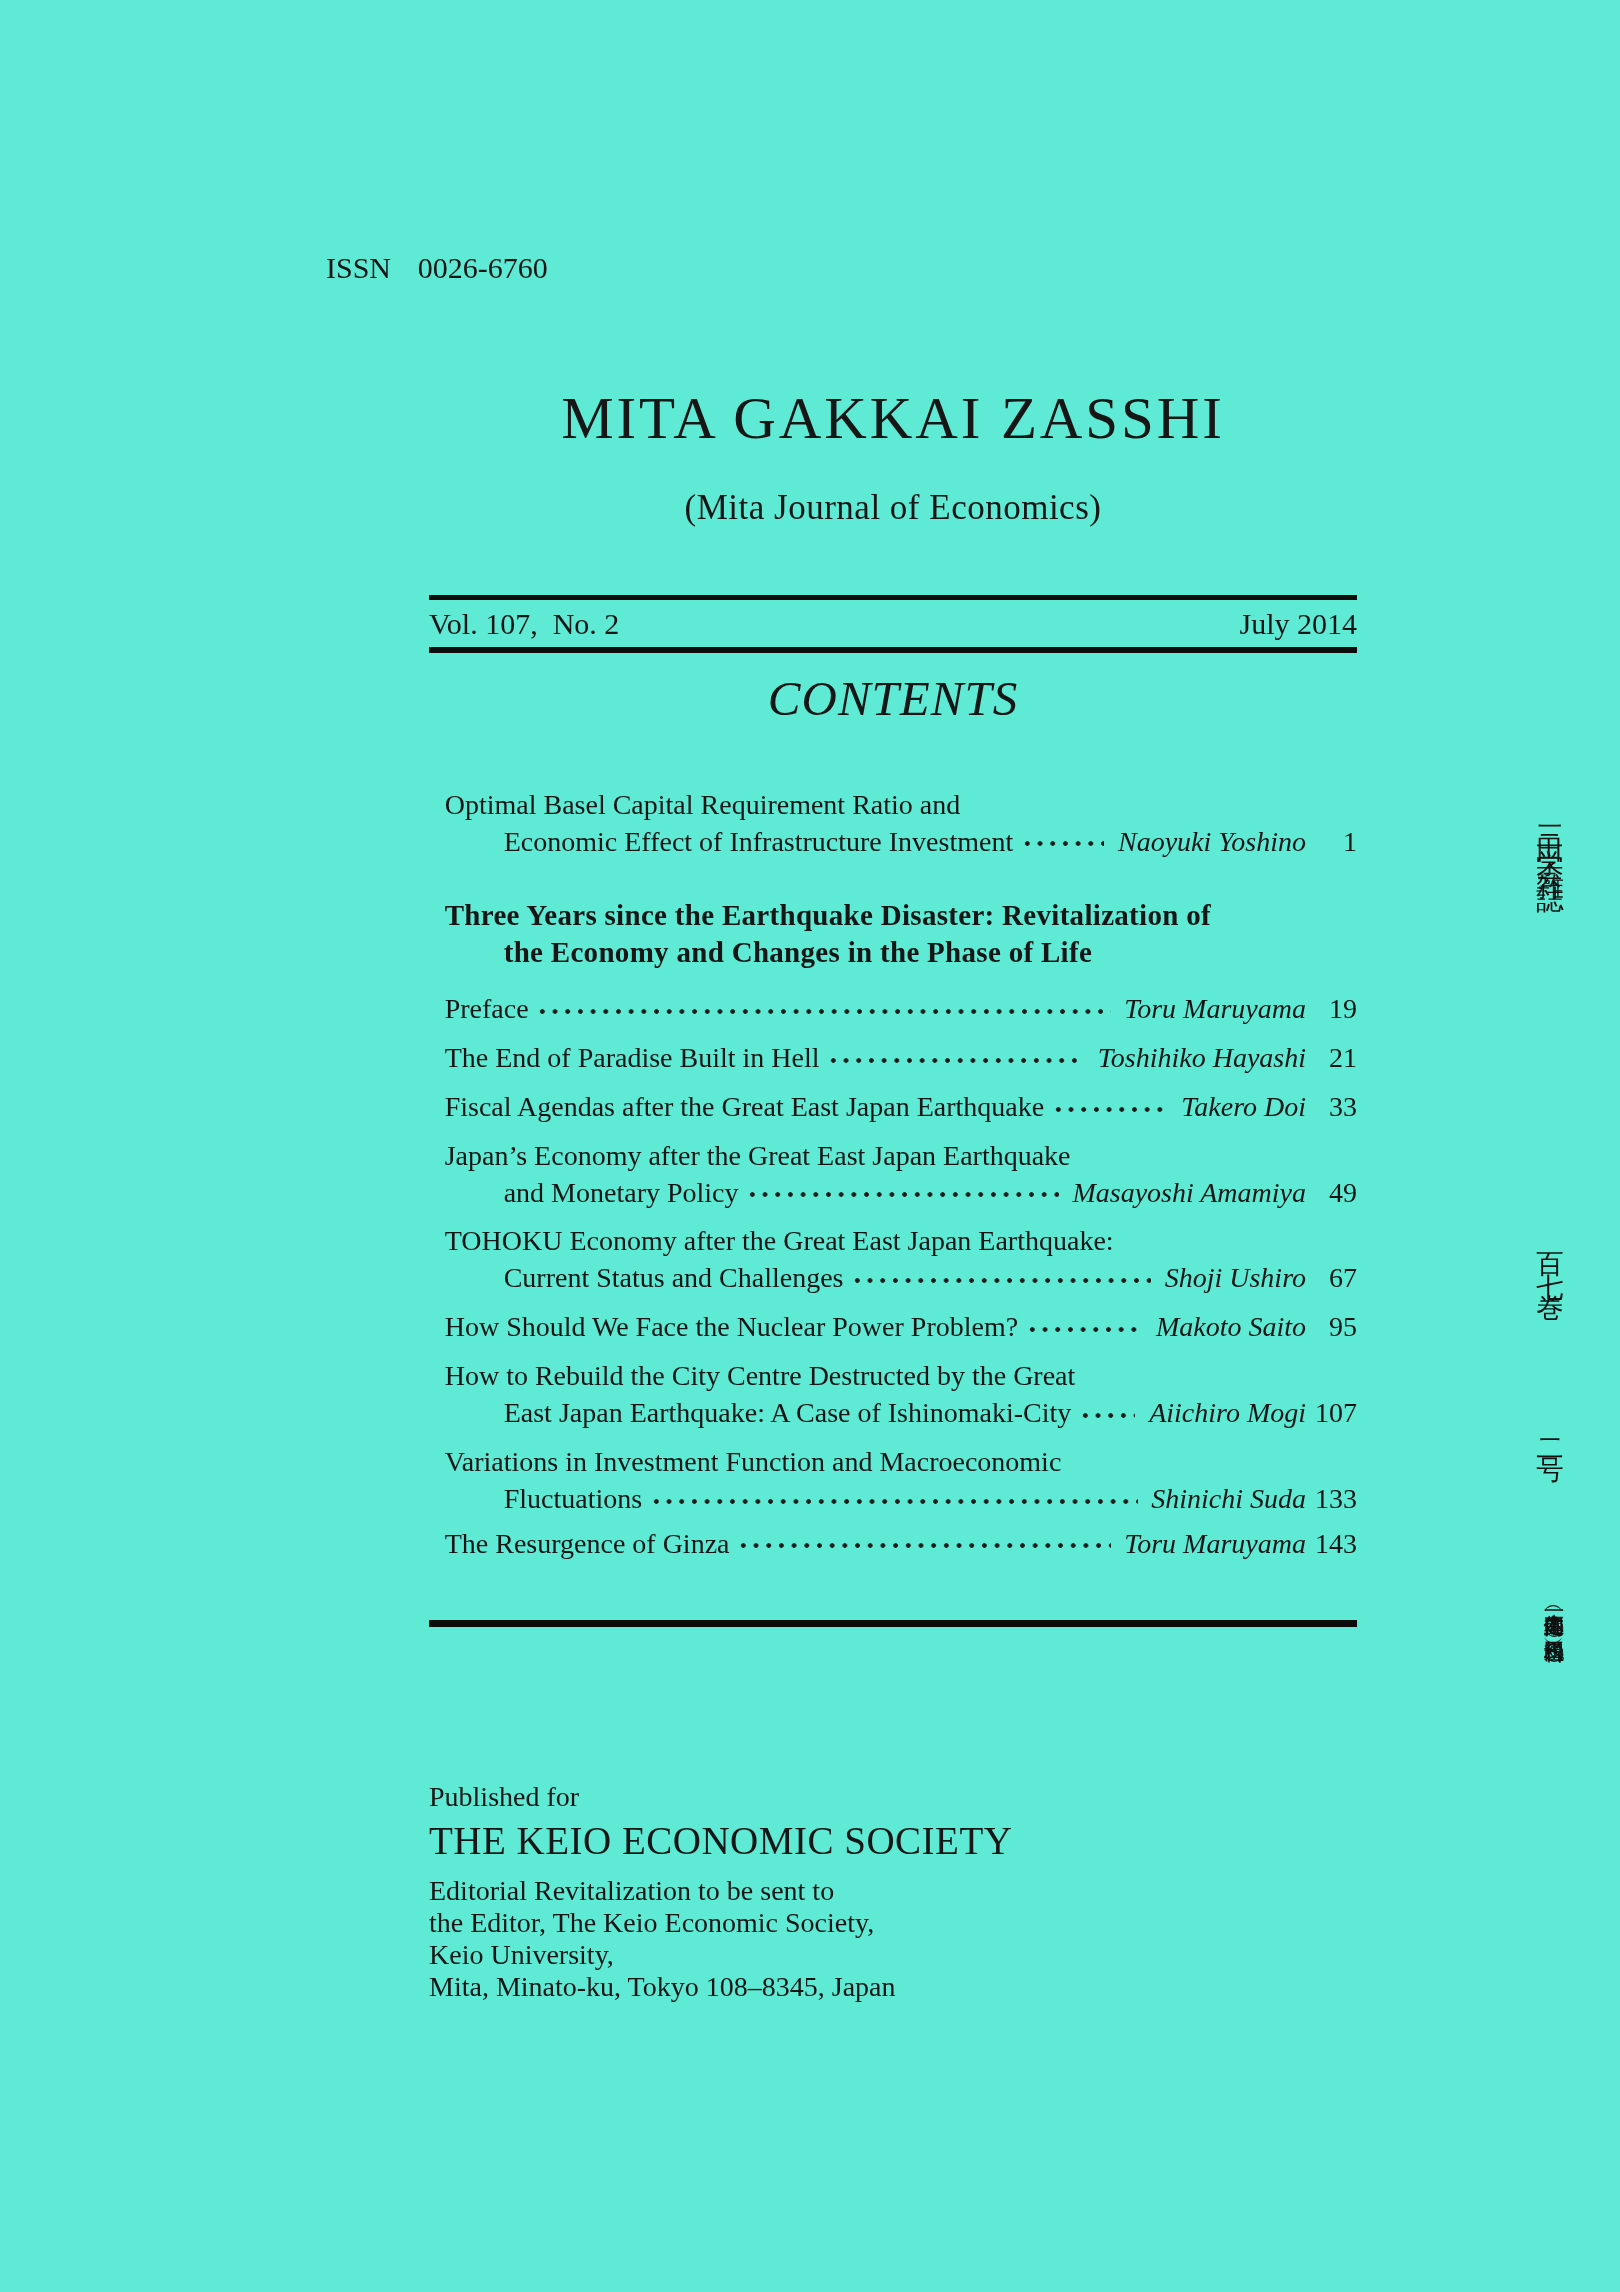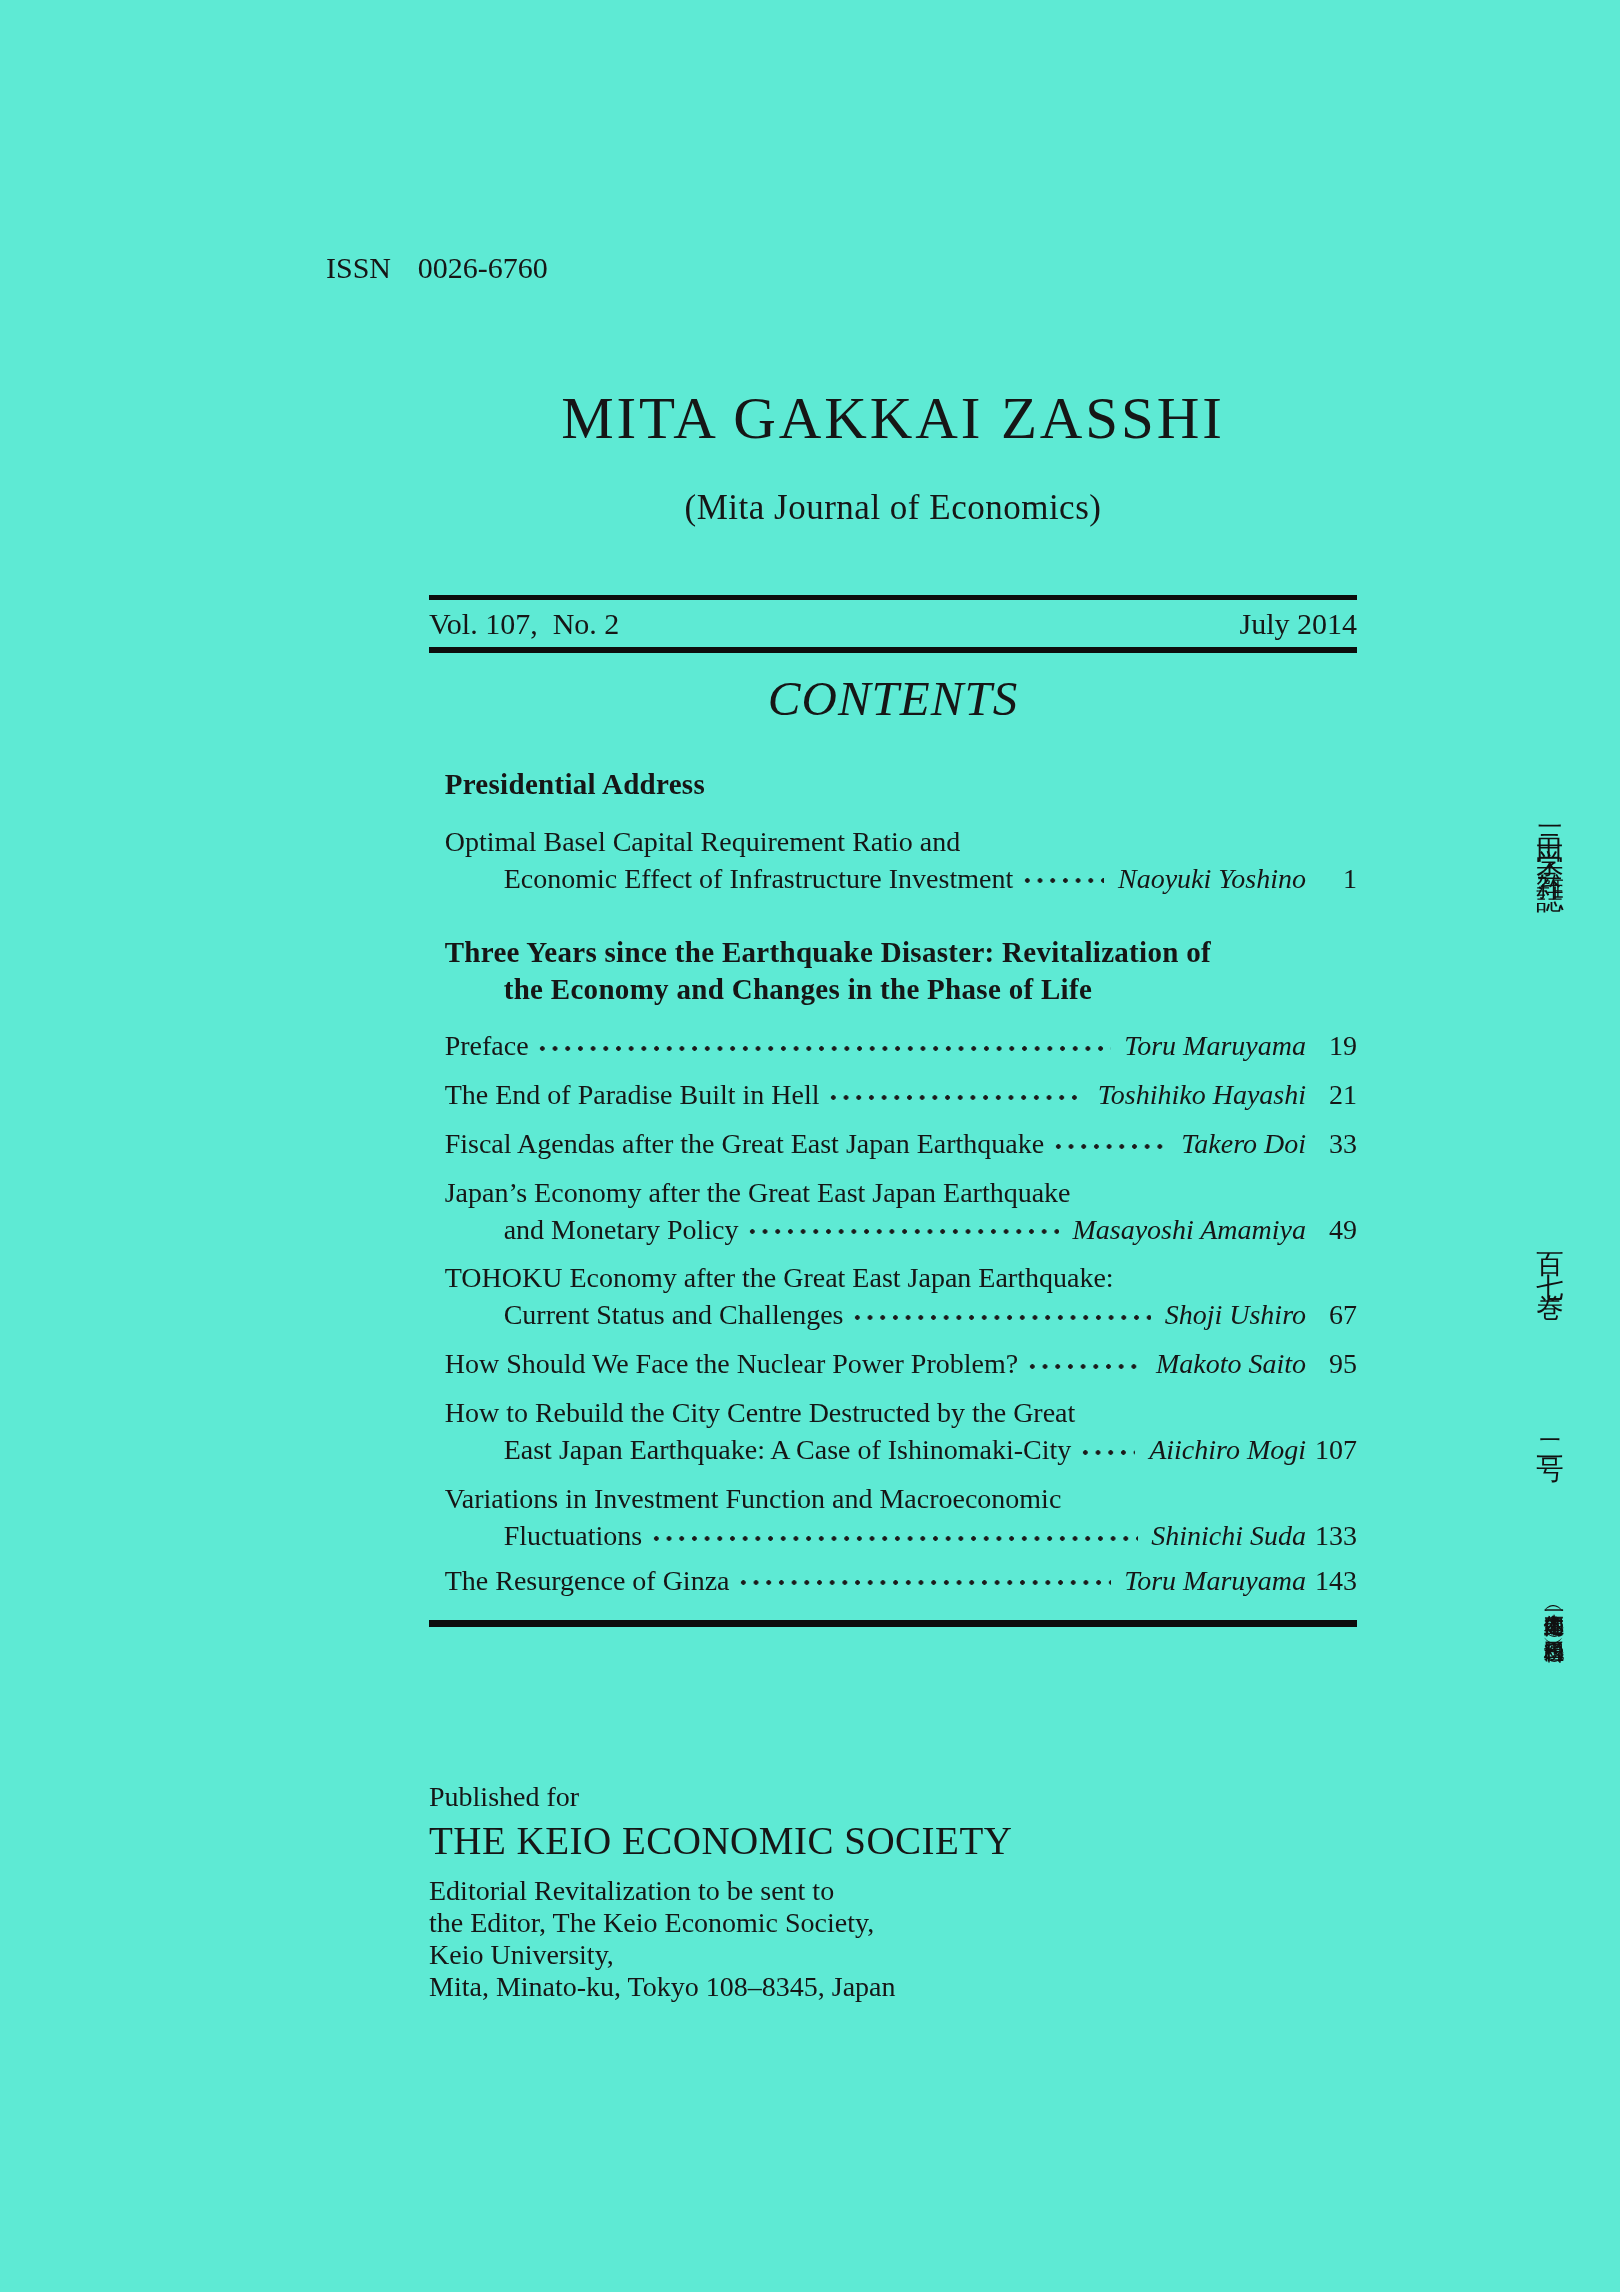--- a/index.html
+++ b/index.html
@@ -148,21 +148,20 @@
     <div class="vol-line">
       <span class="vol">Vol. 107,  No. 2</span>
       <span class="date">July 2014</span>
     </div>
     <div class="rule rule-mid"></div>
 
     <div class="contents-heading">CONTENTS</div>
 
     <div class="toc">
 
-      <div class="section-head">Presidential Address</div>
 
       <div class="entry gap-20">
         <div>Optimal Basel Capital Requirement Ratio and</div>
         <div class="leaderline indent">
           <span class="t">Economic Effect of Infrastructure Investment</span>
           <span class="leader"></span>
           <span class="author">Naoyuki Yoshino</span>
           <span class="pagenum">1</span>
         </div>
       </div>

